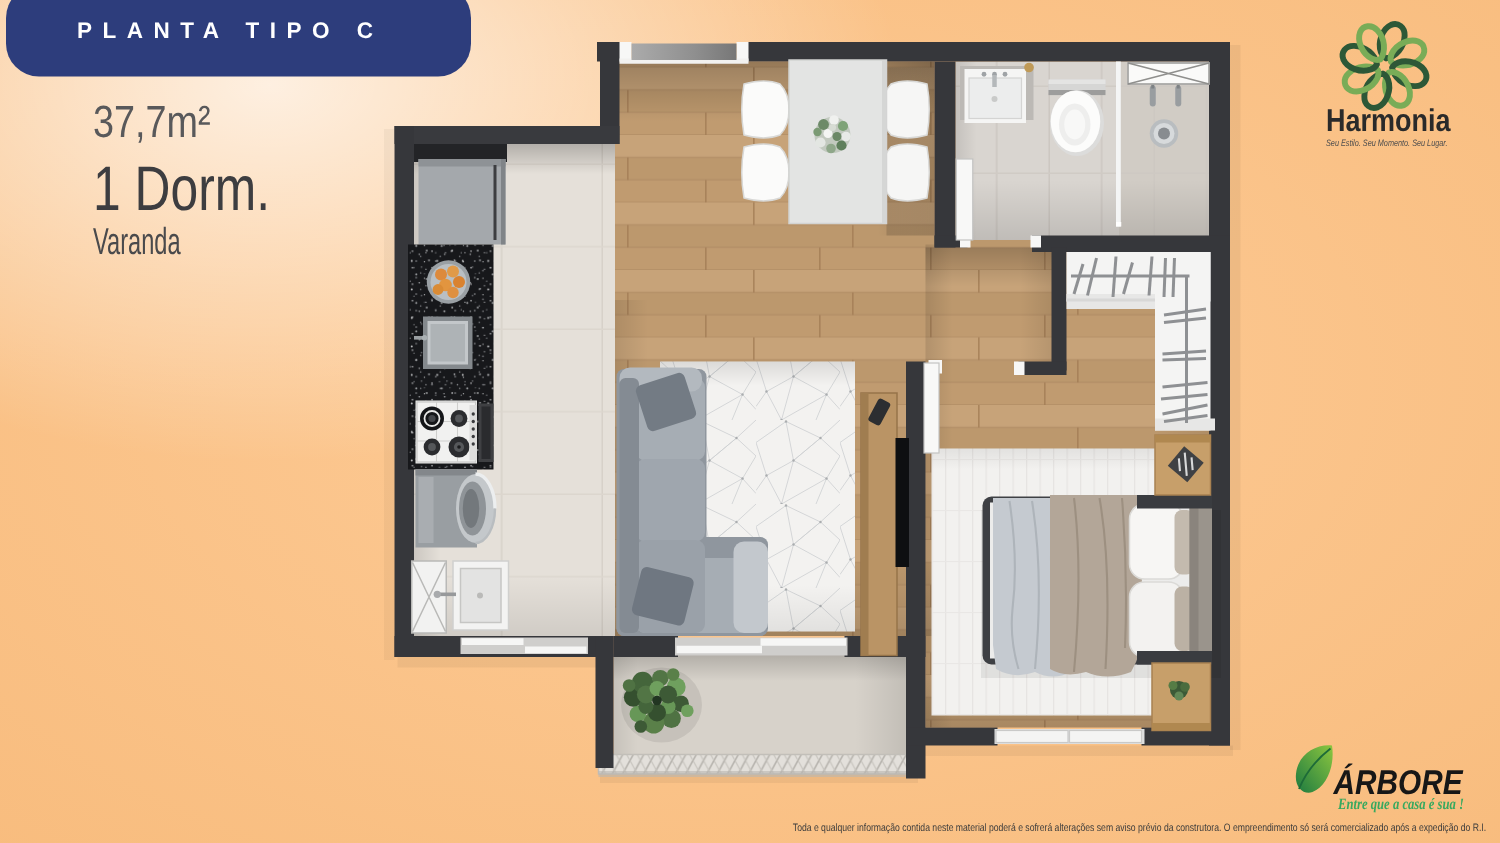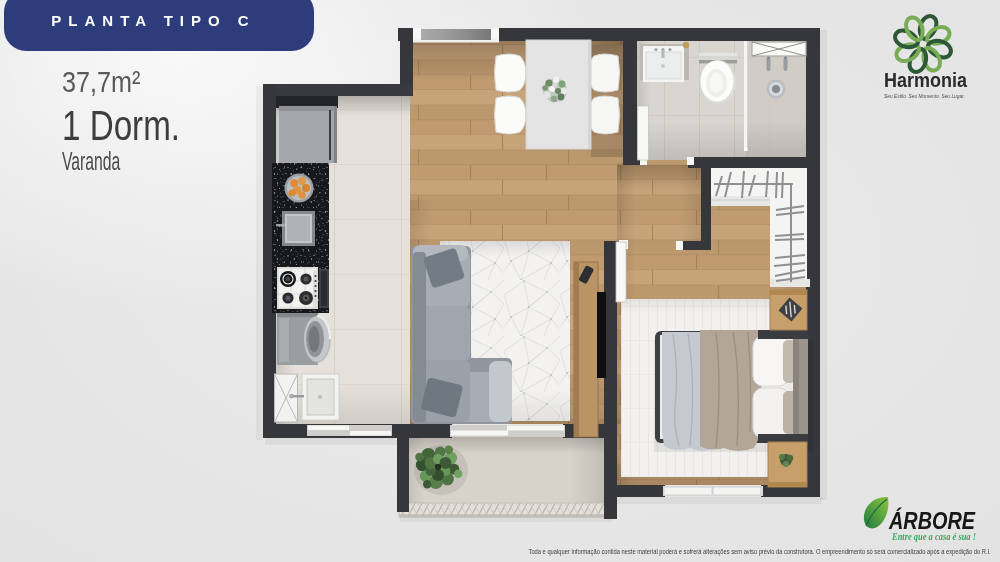--- a/index.html
+++ b/index.html
@@ -1,17 +1,17 @@
 <!DOCTYPE html>
 <html><head>
 <meta charset="utf-8">
 <style>
   html,body{margin:0;padding:0;}
   #page{position:relative;width:1000px;height:562px;overflow:hidden;
-    background:#e5e5e5;font-family:"Liberation Sans",sans-serif;}
+    background:#fdba74;font-family:"Liberation Sans",sans-serif;}
   #bg{position:absolute;inset:0;
     background:radial-gradient(ellipse 700px 420px at 18% 10%, rgba(255,255,255,.75), rgba(255,255,255,0) 60%),
                radial-gradient(ellipse 1200px 700px at 50% 45%, rgba(255,255,255,.25), rgba(0,0,0,0.03) 95%);}
   #badge{position:absolute;left:4px;top:-10px;width:310px;height:61px;
     background:#2d3d7c;border-radius:22px;}
   #badge span{position:absolute;left:-11px;right:0;top:22px;text-align:center;
     color:#fff;font-weight:bold;font-size:15px;letter-spacing:7px;}
   .lbl{position:absolute;color:#58585a;}
 </style>
 </head>

